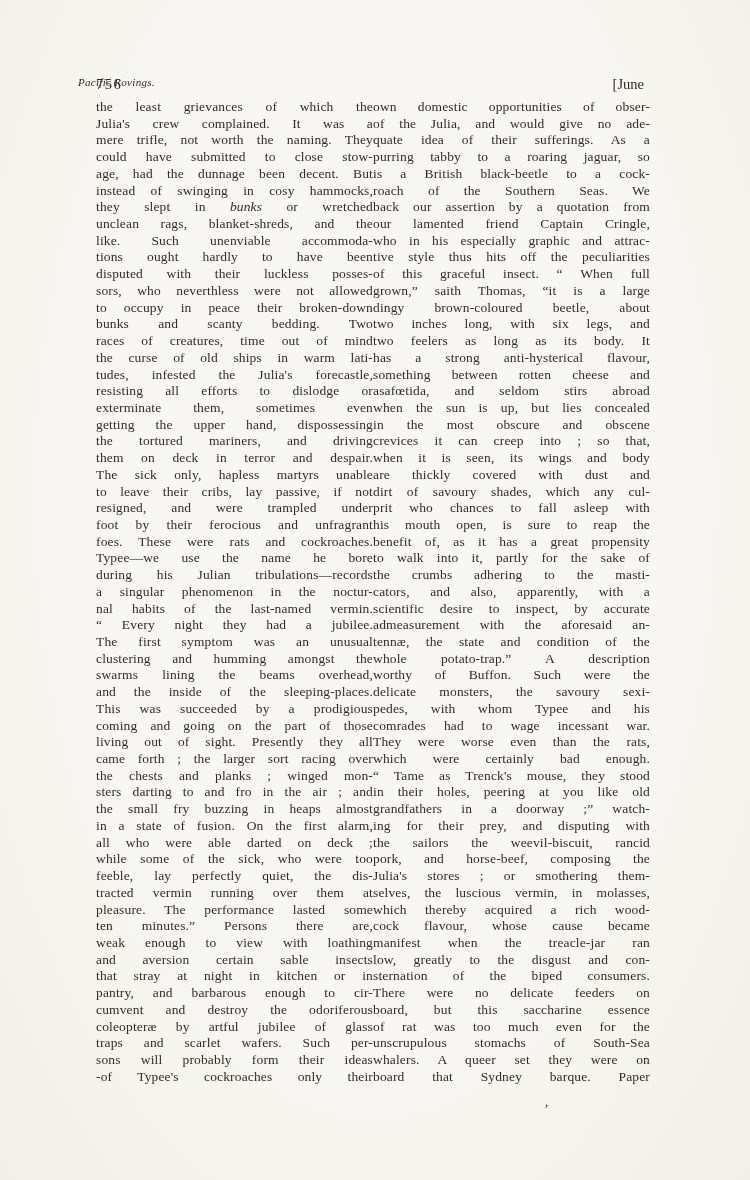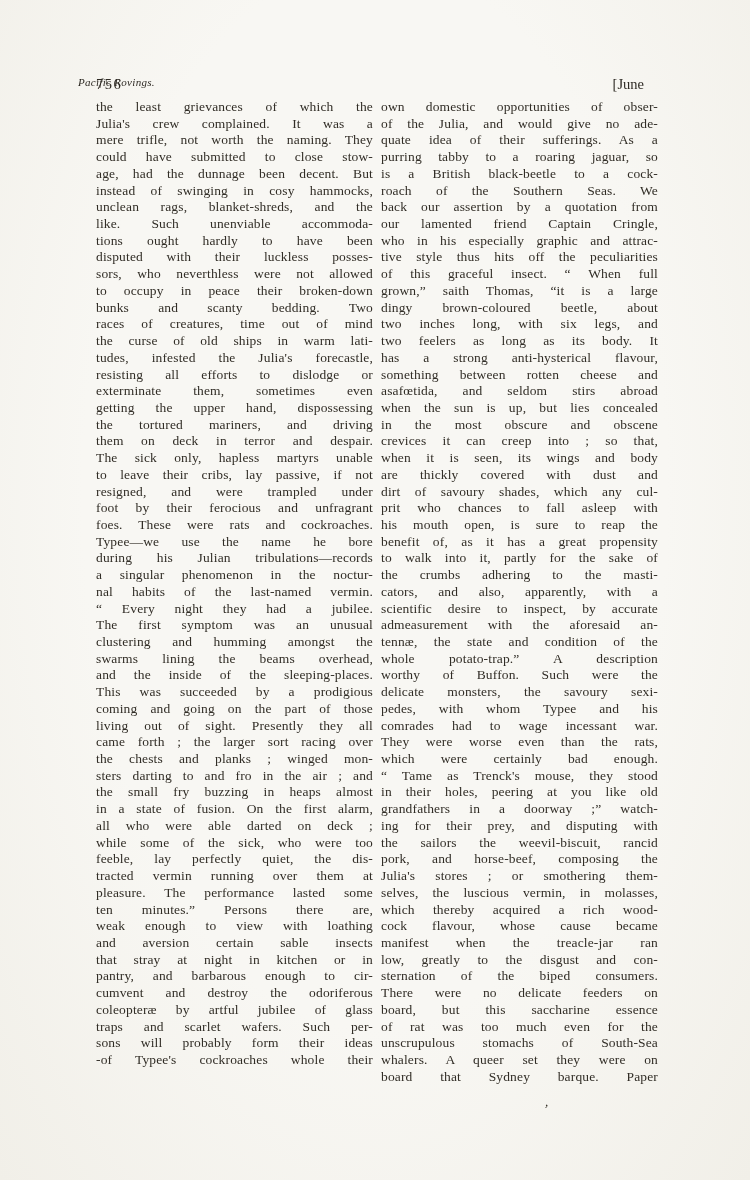--- a/index.html
+++ b/index.html
@@ -45,21 +45,21 @@
     position: absolute;
     right: 14px;
     top: 0;
   }
   .text-body {
     position: absolute;
     left: 96px;
     top: 99px;
     width: 562px;
     display: flex;
-    gap: 8px;
+    gap: 0;
   }
   .column {
     width: 277px;
     flex: 0 0 277px;
   }
   .line {
     height: 16.72px;
     line-height: 16.72px;
     font-size: 13.5px;
     letter-spacing: 0.15px;
@@ -91,20 +91,21 @@
   </div>
 
   <div class="text-body">
     <div class="column">
         <div class="line">the least grievances of which the</div>
         <div class="line">Julia's crew complained.  It was a</div>
         <div class="line">mere trifle, not worth the naming.  They</div>
         <div class="line">could have submitted to close stow-</div>
         <div class="line">age, had the dunnage been decent.  But</div>
         <div class="line">instead of swinging in cosy hammocks,</div>
+        <div class="line">they slept in <i>bunks</i> or wretched</div>
         <div class="line">unclean rags, blanket-shreds, and the</div>
         <div class="line">like.  Such unenviable accommoda-</div>
         <div class="line">tions ought hardly to have been</div>
         <div class="line">disputed with their luckless posses-</div>
         <div class="line">sors, who neverthless were not allowed</div>
         <div class="line">to occupy in peace their broken-down</div>
         <div class="line">bunks and scanty bedding.  Two</div>
         <div class="line">races of creatures, time out of mind</div>
         <div class="line">the curse of old ships in warm lati-</div>
         <div class="line">tudes, infested the Julia's forecastle,</div>
@@ -142,21 +143,21 @@
         <div class="line">pleasure. The performance lasted some</div>
         <div class="line">ten minutes.”   Persons there are,</div>
         <div class="line">weak enough to view with loathing</div>
         <div class="line">and aversion certain sable insects</div>
         <div class="line">that stray at night in kitchen or in</div>
         <div class="line">pantry, and barbarous enough to cir-</div>
         <div class="line">cumvent and destroy the odoriferous</div>
         <div class="line">coleopteræ by artful jubilee of glass</div>
         <div class="line">traps and scarlet wafers.  Such per-</div>
         <div class="line">sons will probably form their ideas</div>
-        <div class="line">-of Typee's cockroaches whole their</div>
+        <div class="line">-of Typee's cockroaches only their</div>
       </div>
     <div class="column">
         <div class="line">own domestic opportunities of obser-</div>
         <div class="line">of the Julia, and would give no ade-</div>
         <div class="line">quate idea of their sufferings.  As a</div>
         <div class="line">purring tabby to a roaring jaguar, so</div>
         <div class="line">is a British black-beetle to a cock-</div>
         <div class="line">roach of the Southern Seas.  We</div>
         <div class="line">back our assertion by a quotation from</div>
         <div class="line">our lamented friend Captain Cringle,</div>

